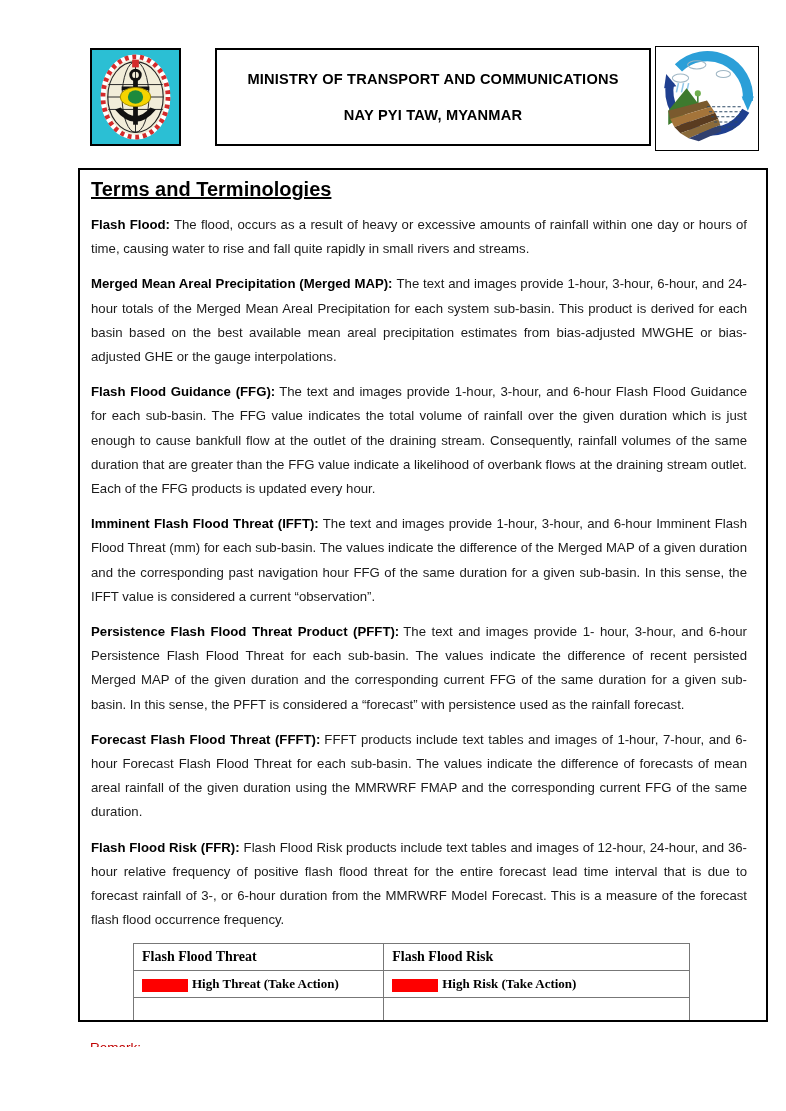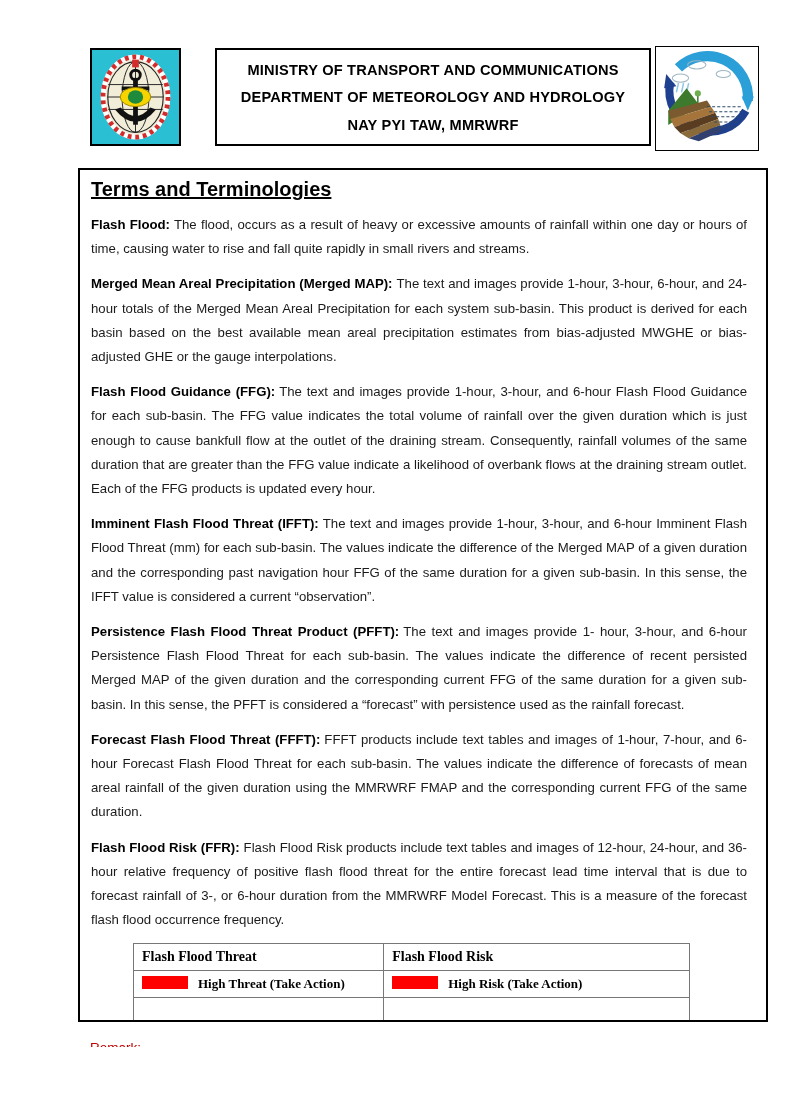--- a/index.html
+++ b/index.html
@@ -28,21 +28,21 @@
 
   
   .legend-wrap{margin:4px 4px 0 42px;width:557px;}
   table.legend{border-collapse:collapse;width:100%;table-layout:fixed;
         font-family:"Liberation Serif","DejaVu Serif",serif;
         border:1.5px solid #555;border-bottom:3px solid #000;}
   table.legend col.c1{width:45%;} table.legend col.c2{width:55%;}
   table.legend th{border:1px solid #777;text-align:left;font-size:14px;font-weight:700;
         color:#000;padding:4px 8px;height:18px;}
   table.legend td{border:1px solid #777;padding:0 0 0 8px;height:26px;}
-  .cell-flex{display:flex;align-items:flex-start;gap:10px;}
+  .cell-flex{display:flex;align-items:flex-end;gap:4px;}
   .swatch{display:inline-block;width:46px;height:13px;flex:0 0 46px;}
   .tlabel{font-size:13px;font-weight:700;color:#000;white-space:nowrap;}
 
   
   .remark{position:absolute;left:90px;top:1040px;font-size:13.5px;display:flex;}
   .remark-label{width:90px;flex:0 0 90px;}
 </style>
 </head>
 <body>
 
@@ -64,22 +64,21 @@
       <line x1="45.5" y1="29" x2="45.5" y2="78" stroke="#111" stroke-width="5"></line>
       <line x1="31" y1="40" x2="60" y2="40" stroke="#111" stroke-width="4"></line>
       <path d="M 24 62 Q 45.5 88 67 62 L 61 60 Q 45.5 78 30 60 Z" fill="#111"></path>
       <ellipse cx="45.5" cy="49" rx="16" ry="10" fill="#f5d400" stroke="#9c8400" stroke-width="1"></ellipse>
       <ellipse cx="45.5" cy="49" rx="8" ry="7" fill="#1d8a3c"></ellipse>
     </svg>
   </div>
 
   <div class="hdr-center">
     <div class="hdr-line">MINISTRY OF TRANSPORT AND COMMUNICATIONS</div>
-    <div class="hdr-line">DEPARTMENT OF METEOROLOGY AND HYDROLOGY</div>
-    <div class="hdr-line">NAY PYI TAW, MMRWRF</div>
+    <div class="hdr-line">NAY PYI TAW, MYANMAR</div>
   </div>
 
   <div class="hdr-right-logo">
     <svg viewBox="0 0 100 100">
       <rect x="0" y="0" width="100" height="100" fill="#fff"></rect>
 
       <path d="M 22 20 A 40 40 0 0 1 90 52" fill="none" stroke="#2b9fd8" stroke-width="10"></path>
       <path d="M 96 48 L 84 48 L 90 62 Z" fill="#2b9fd8"></path>
 
       <path d="M 88 62 A 40 40 0 0 1 14 34" fill="none" stroke="#1f3f8f" stroke-width="8"></path>

